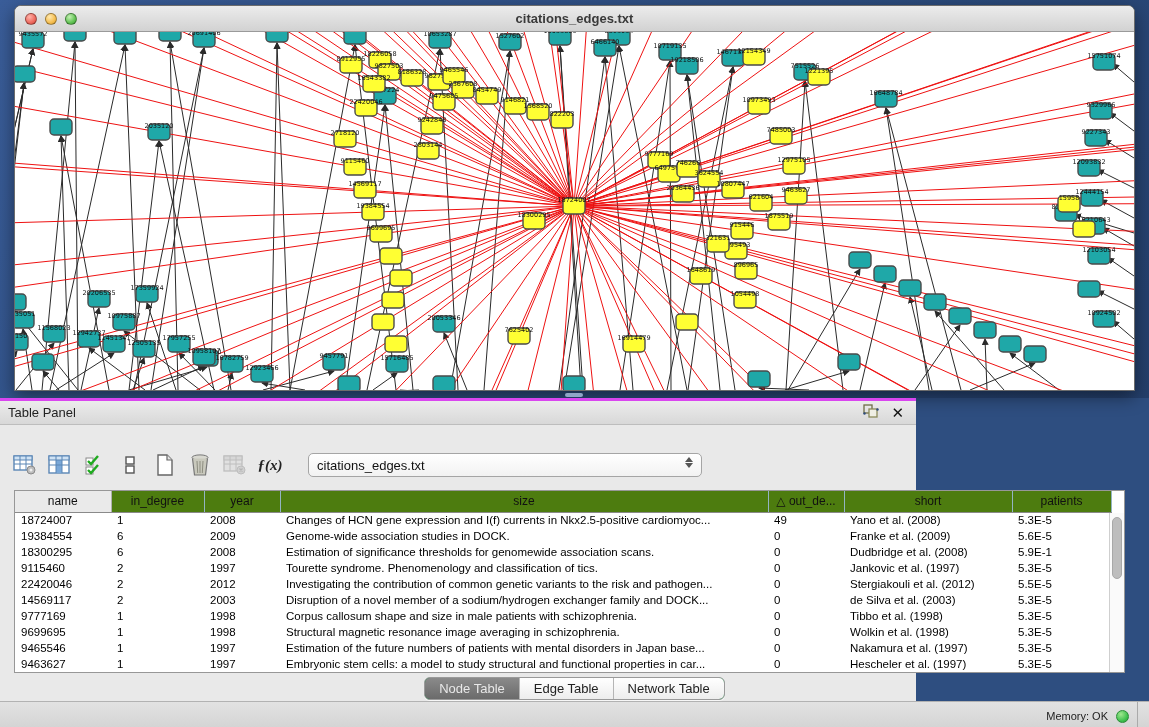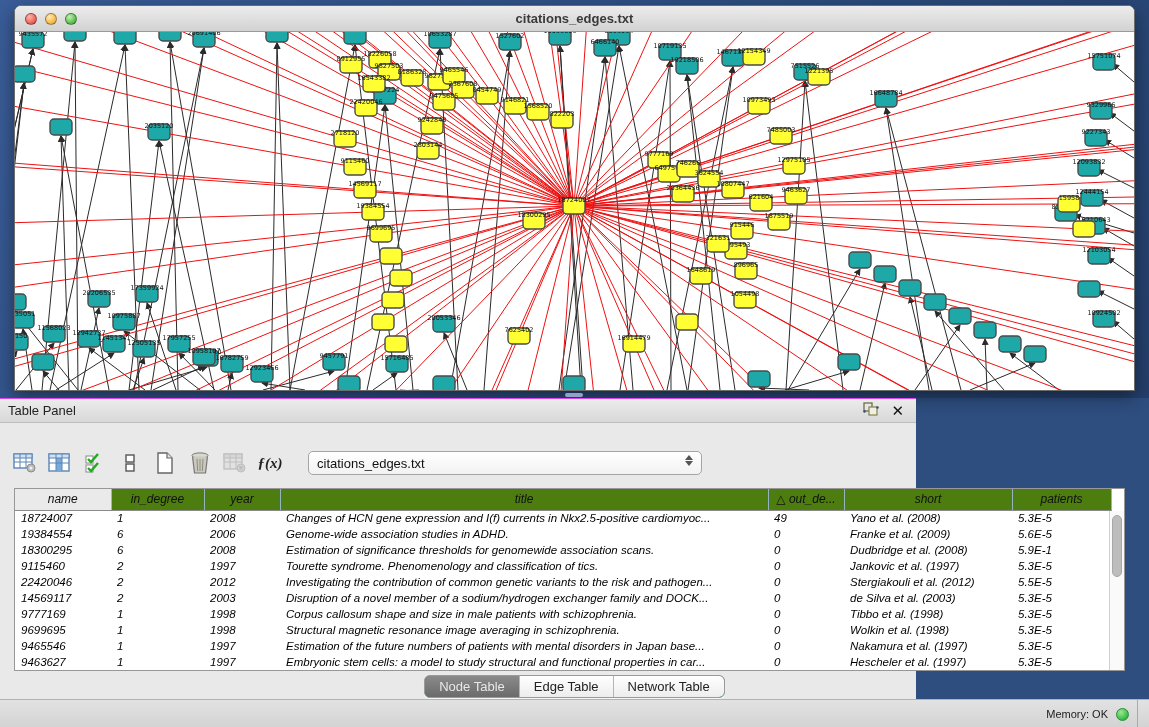--- a/index.html
+++ b/index.html
@@ -23,21 +23,21 @@
   .light.yellow{ background:radial-gradient(circle at 35% 30%,#ffe9b0,#f5bd4f 60%,#cf9a2e); }
   .light.green { background:radial-gradient(circle at 35% 30%,#c4f0b4,#61c354 60%,#3f9a35); }
   svg.network { display:block; width:1119px; height:358px; background:#fff; }
   .node-label { font-size:6.5px; fill:#111; text-anchor:middle;
     font-family:"DejaVu Sans",sans-serif; }
   .divider-handle { position:absolute; left:565px; top:393px; width:18px; height:4px;
     border-radius:2px; background:#8fa5c6; }
 
   
   .table-panel { position:absolute; left:0; top:398px; width:916px; height:329px;
-    background:#e9e9e9; border-top:1px solid #d946ef; }
+    background:#e9e9e9; border-top:3px solid #d946ef; }
   .panel-header { height:24px; background:linear-gradient(#ececec,#d8d8d8);
     border-bottom:1px solid #bdbdbd; display:flex; align-items:center; padding:0 8px; }
   .panel-header .ptitle { font-size:13px; color:#222; flex:1; }
   .panel-hdr-icons { display:flex; align-items:center; gap:12px; padding-right:4px; }
   .close-x { font-size:15px; font-weight:bold; color:#111; line-height:1; cursor:default; }
 
   .toolbar { position:absolute; left:0; top:46px; width:1149px; height:36px;
     display:flex; align-items:center; padding-left:12px; }
   .tb-icon { width:26px; height:26px; margin-right:9px; display:flex;
     align-items:center; justify-content:center; }
@@ -48,21 +48,21 @@
     padding:0 8px; font-size:13px; color:#111; position:relative; }
   .combo .arrows { position:absolute; right:8px; top:3px; display:flex;
     flex-direction:column; gap:1px; }
   .combo .arrows span { width:0; height:0; border-left:4px solid transparent;
     border-right:4px solid transparent; }
   .arrow-up { border-bottom:5px solid #555; }
   .arrow-dn { border-top:5px solid #555; }
 
   .table-wrap { position:absolute; left:14px; top:89px; width:1111px; height:183px;
     background:#fff; border:1px solid #979797; overflow:hidden; }
-  table.data { border-collapse:collapse; table-layout:fixed; width:1096px;font-style:italic; }
+  table.data { border-collapse:collapse; table-layout:fixed; width:1096px; }
   table.data th { height:21px; background:#4d7c0f; font-size:12px; font-weight:normal;
     color:#111; border-right:1px solid #93b4c2; border-bottom:1px solid #8a8a8a;
     overflow:hidden; white-space:nowrap; text-align:center; }
   table.data th.col-name { background:#eaeaea; border-right:1px solid #b0b0b0; }
   table.data td { height:16px; font-size:11.5px; color:#000; padding:0 0 0 6px;
     white-space:nowrap; overflow:hidden; }
   .col-name{width:96px} .col-in_degree{width:93px} .col-year{width:76px}
   .col-title{width:488px} .col-out_degree{width:76px} .col-short{width:168px}
   .col-pagerank{width:99px}
   .vscroll { position:absolute; right:0; top:22px; width:15px; height:161px;
@@ -868,41 +868,41 @@
     </div>
   </div>
 
   <div class="table-wrap">
     <table class="data">
       <thead>
           <tr id="theadRow">
             <th class="col-name">name</th>
             <th class="col-in_degree">in_degree</th>
             <th class="col-year">year</th>
-            <th class="col-title">title</th>
+            <th class="col-title">size</th>
             <th class="col-out_degree">△ out_de...</th>
             <th class="col-short">short</th>
             <th class="col-pagerank">patients</th>
           </tr>
         </thead>
       <tbody id="tbody">
           <tr>
             <td class="col-name">18724007</td>
             <td class="col-in_degree">1</td>
             <td class="col-year">2008</td>
             <td class="col-title">Changes of HCN gene expression and I(f) currents in Nkx2.5-positive cardiomyoc...</td>
             <td class="col-out_degree">49</td>
             <td class="col-short">Yano et al. (2008)</td>
             <td class="col-pagerank">5.3E-5</td>
           </tr>
           <tr>
             <td class="col-name">19384554</td>
             <td class="col-in_degree">6</td>
-            <td class="col-year">2006</td>
-            <td class="col-title">Genome-wide association studies in ADHD.</td>
+            <td class="col-year">2009</td>
+            <td class="col-title">Genome-wide association studies in DOCK.</td>
             <td class="col-out_degree">0</td>
             <td class="col-short">Franke et al. (2009)</td>
             <td class="col-pagerank">5.6E-5</td>
           </tr>
           <tr>
             <td class="col-name">18300295</td>
             <td class="col-in_degree">6</td>
             <td class="col-year">2008</td>
             <td class="col-title">Estimation of significance thresholds for genomewide association scans.</td>
             <td class="col-out_degree">0</td>

